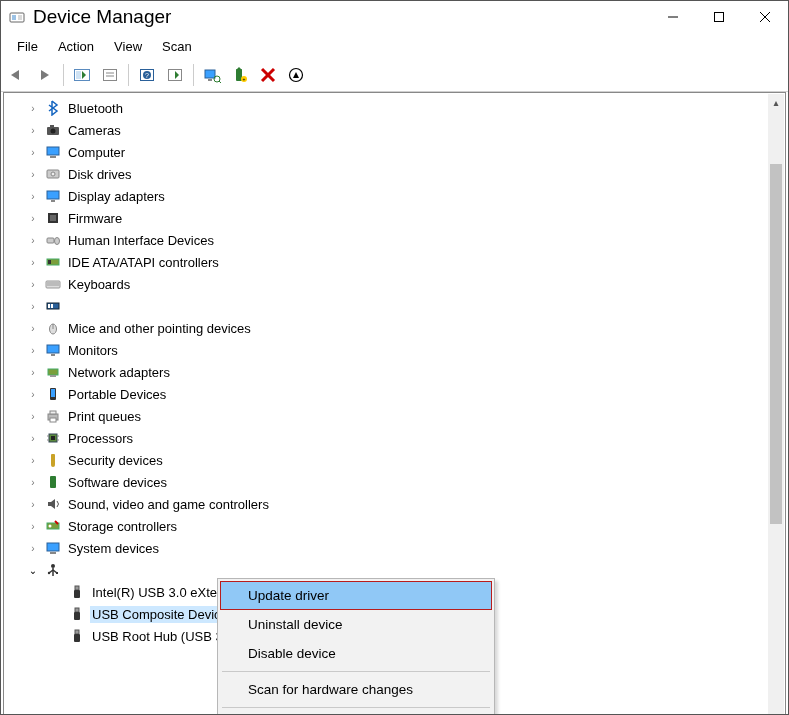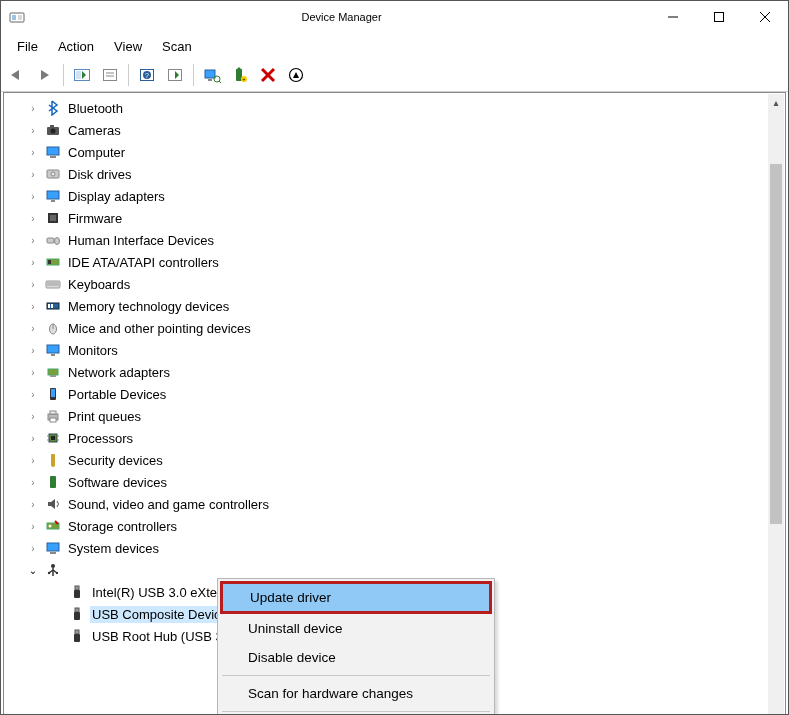--- a/index.html
+++ b/index.html
@@ -19,21 +19,21 @@
     align-items: center;
     height: 32px;
     padding: 0 0 0 8px;
     background: #fff;
   }
   .titlebar .app-icon {
     width: 16px; height: 16px;
     margin-right: 8px;
     display: inline-flex; align-items: center; justify-content: center;
   }
-  .titlebar .title { flex: 1; font-size: 11px; text-align: center; }
+  .titlebar .title { flex: 1; font-size: 19px; }
   .win-controls { display:flex; height:100%; }
   .win-btn {
     width: 46px; height: 32px;
     display:flex; align-items:center; justify-content:center;
     font-size: 12px;
   }
   .menubar {
     display:flex;
     padding: 2px 6px;
     gap: 0;
@@ -121,21 +121,21 @@
     border:1px solid #b7b7b7;
     box-shadow: 3px 3px 3px rgba(0,0,0,.15);
     padding: 2px;
     font-size: 13.5px;
   }
   .cm-item {
     padding: 7px 14px 7px 28px;
   }
   .cm-item.hi {
     background:#90c8f6;
-    border:3px solid #b91c1c;
+    border:1px solid #b91c1c;
     padding: 6px 13px 6px 27px;
   }
   .cm-sep {
     height:1px; background:#c9c9c9; margin:3px 2px;
   }
   .cm-item.bold { font-weight:700; }
   svg { display:block; }
 </style>
 </head>
 <body>
@@ -343,21 +343,20 @@
         </div>
         <div class="node level-1">
           <span class="expander">›</span>
           <span class="dev-icon">
             <svg width="16" height="16" viewBox="0 0 16 16">
               <rect x="2" y="5" width="12" height="6" fill="#2a6099" stroke="#123"></rect>
               <rect x="3" y="6" width="2" height="4" fill="#fff"></rect>
               <rect x="6" y="6" width="2" height="4" fill="#fff"></rect>
             </svg>
           </span>
-          <span class="dev-label">Memory technology devices</span>
         </div>
         <div class="node level-1">
           <span class="expander">›</span>
           <span class="dev-icon">
             <svg width="16" height="16" viewBox="0 0 16 16">
               <ellipse cx="8" cy="9" rx="3.5" ry="5" fill="#ddd" stroke="#888"></ellipse>
               <line x1="8" y1="4" x2="8" y2="9" stroke="#888"></line>
             </svg>
           </span>
           <span class="dev-label">Mice and other pointing devices</span>

